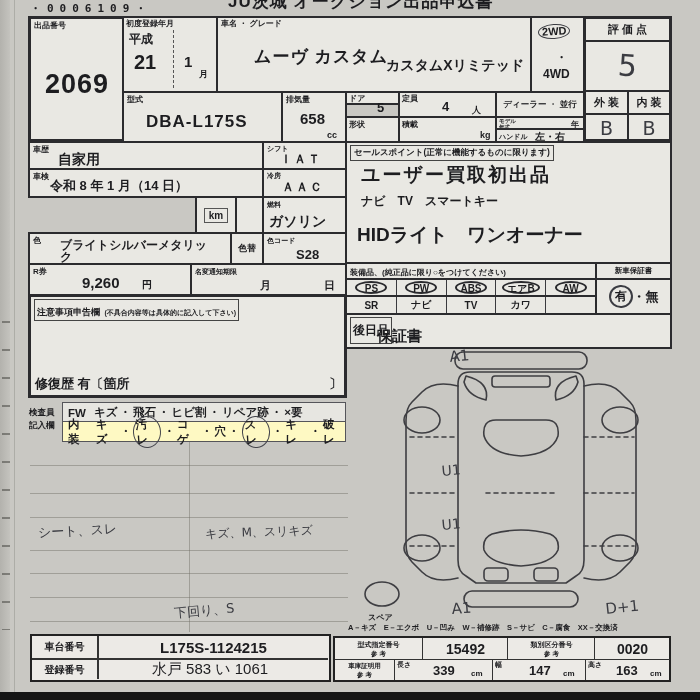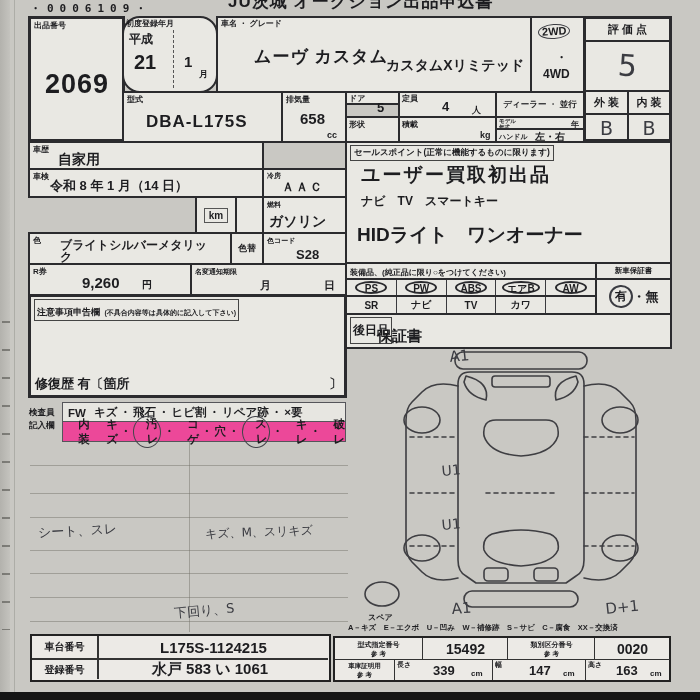--- a/index.html
+++ b/index.html
@@ -34,21 +34,21 @@
   <div class="abs" style="left:30px;top:1px;font-family:'DejaVu Sans Mono',monospace;font-size:11px;font-weight:700;letter-spacing:6px;">・0006109・</div>
   <div class="abs" style="left:228px;top:0;width:330px;height:12px;overflow:hidden;">
     <span style="display:block;margin-top:-10px;font-size:17px;font-weight:700;letter-spacing:1px;white-space:nowrap;">JU茨城 オークション出品申込書</span>
   </div>
 
   <div class="box b3" style="left:28px;top:16px;width:97px;height:126px;">
     <span class="lbl" style="left:3px;top:3px;">出品番号</span>
     <span class="v" style="left:14px;top:52px;font-size:27px;letter-spacing:1px;">2069</span>
   </div>
 
-  <div class="box" style="left:122px;top:16px;width:96px;height:77px;border-radius:18px;">
+  <div class="box" style="left:122px;top:16px;width:96px;height:77px;">
     <span class="lbl" style="left:2px;top:2px;">初度登録年月</span>
     <span class="v" style="left:5px;top:15px;font-size:12px;">平成</span>
     <span class="v" style="left:10px;top:34px;font-size:20px;">21</span>
     <div class="abs" style="left:49px;top:12px;width:0;height:58px;border-left:1px dashed #555;"></div>
     <span class="v" style="left:60px;top:36px;font-size:15px;">1</span>
     <span class="v" style="left:75px;top:52px;font-size:9px;">月</span>
   </div>
 
   <div class="box" style="left:216px;top:16px;width:316px;height:77px;">
     <span class="lbl" style="left:3px;top:2px;">車名 ・ グレード</span>
@@ -110,20 +110,24 @@
   </div>
   <div class="box" style="left:495px;top:128px;width:90px;height:15px;">
     <span class="lbl" style="left:2px;top:3px;font-size:7px;">ハンドル</span>
     <span class="v" style="left:38px;top:2px;font-size:10px;">左・右</span>
   </div>
 
   <div class="box" style="left:28px;top:141px;width:236px;height:29px;">
     <span class="lbl" style="left:3px;top:3px;">車歴</span>
     <span class="v" style="left:28px;top:9px;font-size:14px;">自家用</span>
   </div>
+  <div class="box" style="left:262px;top:141px;width:85px;height:29px;">
+    <span class="lbl" style="left:3px;top:2px;font-size:7px;">シフト</span>
+    <span class="v" style="left:16px;top:10px;font-size:12px;letter-spacing:2px;">ＩＡＴ</span>
+  </div>
   <div class="box" style="left:28px;top:168px;width:236px;height:30px;">
     <span class="lbl" style="left:3px;top:3px;">車検</span>
     <span class="v" style="left:20px;top:9px;font-size:13px;">令和 8 年 1 月（14 日）</span>
   </div>
   <div class="box" style="left:262px;top:168px;width:85px;height:30px;">
     <span class="lbl" style="left:3px;top:2px;font-size:7px;">冷房</span>
     <span class="v" style="left:18px;top:11px;font-size:12px;letter-spacing:2px;">ＡＡＣ</span>
   </div>
   <div class="box ctr" style="left:195px;top:196px;width:42px;height:38px;font-size:10px;font-weight:700;">
     <span style="border:1px solid #555;padding:1px 4px;">km</span>
@@ -220,21 +224,21 @@
     <span>キズ</span>
       <span class="sep">・</span>
     <span>飛石</span>
       <span class="sep">・</span>
     <span>ヒビ割</span>
       <span class="sep">・</span>
     <span>リペア跡</span>
       <span class="sep">・</span>
     <span>×要</span>
   </div>
-  <div class="box nobg" style="left:62px;top:421px;width:284px;height:21px;border-width:1.5px;border-color:#55555a;display:flex;align-items:center;padding-left:5px;font-size:11.5px;font-weight:700;background:#ec4899;text-align:right;">
+  <div class="box nobg" style="left:62px;top:421px;width:284px;height:21px;border-width:1.5px;border-color:#55555a;display:flex;align-items:center;padding-left:5px;font-size:11.5px;font-weight:700;background:#fef9c3;">
     <span style="margin-right:6px;">内装</span>
     <span>キズ</span>
       <span class="sep">・</span>
     <span class="inkcirc">汚レ</span>
       <span class="sep">・</span>
     <span>コゲ</span>
       <span class="sep">・</span>
     <span>穴</span>
       <span class="sep">・</span>
     <span class="inkcirc">スレ</span>
@@ -289,21 +293,21 @@
       <text x="22" y="284" font-size="8" font-family="Liberation Sans" font-weight="bold" fill="#1d1d20">スペア</text>
     </g>
   </svg>
 
   <div class="abs" style="left:348px;top:623px;width:322px;font-size:7.5px;font-weight:700;white-space:nowrap;">A－キズ　E－エクボ　U－凹み　W－補修跡　S－サビ　C－腐食　XX－交換済</div>
 
   <div class="abs" style="left:30px;top:634px;width:301px;height:48px;border:2.5px solid #222;background:#eceae6;box-sizing:border-box;">
     <div class="abs ctr" style="left:0;top:0;width:65px;height:22px;border-right:2px solid #333;border-bottom:2px solid #333;font-size:10px;font-weight:700;">車台番号</div>
     <div class="abs ctr" style="left:67px;top:0;width:229px;height:22px;border-bottom:2px solid #333;font-size:15px;font-weight:700;">L175S-1124215</div>
     <div class="abs ctr" style="left:0;top:24px;width:65px;height:19px;border-right:2px solid #333;font-size:10px;font-weight:700;">登録番号</div>
-    <div class="abs ctr" style="left:67px;top:24px;width:222px;height:19px;font-size:15px;font-weight:700;border-radius:8px;">水戸 583 い 1061</div>
+    <div class="abs ctr" style="left:67px;top:24px;width:222px;height:19px;font-size:15px;font-weight:400;border-radius:8px;">水戸 583 い 1061</div>
   </div>
 
   <div class="abs" style="left:333px;top:636px;width:338px;height:46px;border:2px solid #222;background:#eceae6;box-sizing:border-box;">
     <div class="abs" style="left:0;top:0;width:87px;height:21px;border-bottom:1.5px solid #333;text-align:center;">
       <div style="font-size:7px;font-weight:700;margin-top:2px;">型式指定番号</div>
       <div style="font-size:6.5px;font-weight:700;">参 考</div>
     </div>
     <div class="abs ctr" style="left:87px;top:0;width:85px;height:21px;border-left:1.5px solid #333;border-bottom:1.5px solid #333;font-size:14px;font-weight:700;">15492</div>
     <div class="abs" style="left:172px;top:0;width:87px;height:21px;border-left:1.5px solid #333;border-bottom:1.5px solid #333;text-align:center;">
       <div style="font-size:7px;font-weight:700;margin-top:2px;">類別区分番号</div>

